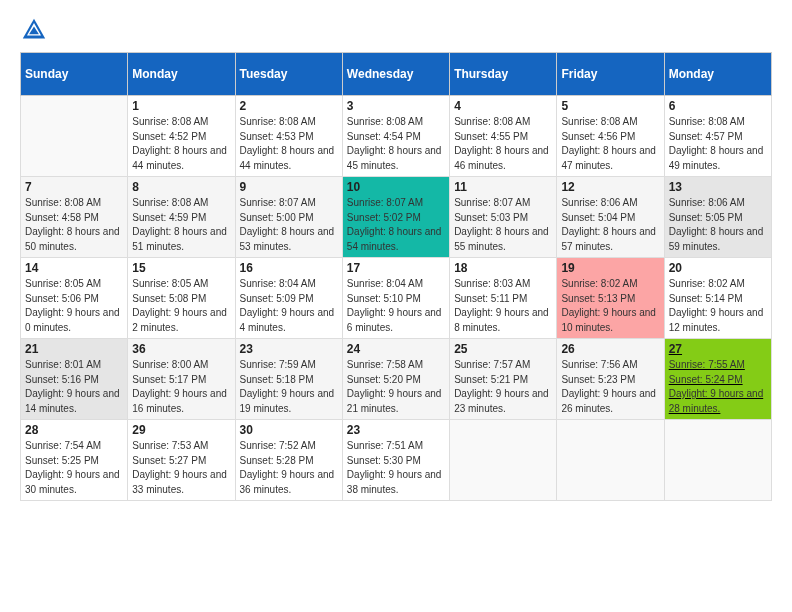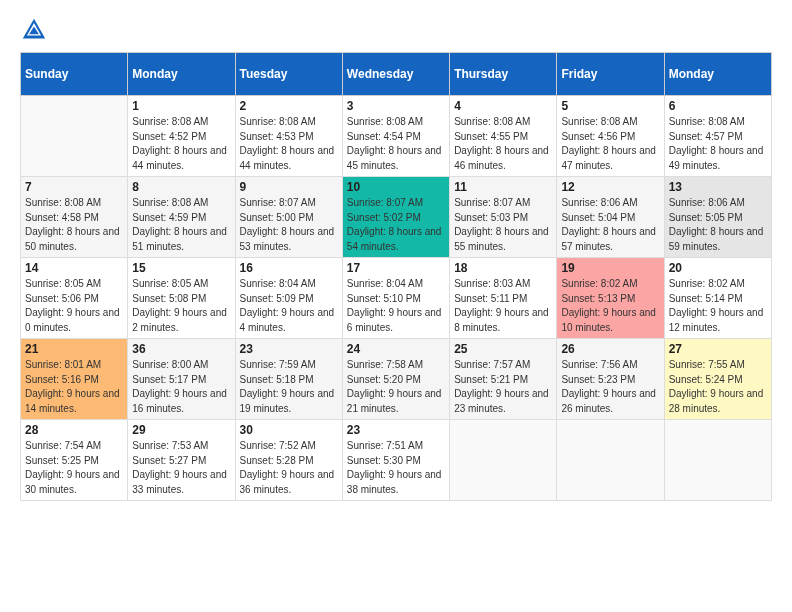--- a/index.html
+++ b/index.html
@@ -204,21 +204,21 @@
           <td style="background: #fca5a5;">
             <span class="day-num">19</span>
             <div class="day-detail">Sunrise: 8:02 AM<br>Sunset: 5:13 PM<br>Daylight: 9 hours and 10 minutes.</div>
           </td>
           <td style="background: rgb(255, 255, 255);">
             <span class="day-num">20</span>
             <div class="day-detail">Sunrise: 8:02 AM<br>Sunset: 5:14 PM<br>Daylight: 9 hours and 12 minutes.</div>
           </td>
         </tr>
         <tr>
-          <td style="background: #fdba74; margin-left: 42px;">
+          <td style="background: #e5e5e5; margin-left: 42px;">
             <span class="day-num">21</span>
             <div class="day-detail">Sunrise: 8:01 AM<br>Sunset: 5:16 PM<br>Daylight: 9 hours and 14 minutes.</div>
           </td>
           <td style="background: rgb(245, 245, 245);">
             <span class="day-num">36</span>
             <div class="day-detail">Sunrise: 8:00 AM<br>Sunset: 5:17 PM<br>Daylight: 9 hours and 16 minutes.</div>
           </td>
           <td style="background: rgb(245, 245, 245);">
             <span class="day-num">23</span>
             <div class="day-detail">Sunrise: 7:59 AM<br>Sunset: 5:18 PM<br>Daylight: 9 hours and 19 minutes.</div>
@@ -228,21 +228,21 @@
             <div class="day-detail">Sunrise: 7:58 AM<br>Sunset: 5:20 PM<br>Daylight: 9 hours and 21 minutes.</div>
           </td>
           <td style="background: rgb(245, 245, 245);">
             <span class="day-num">25</span>
             <div class="day-detail">Sunrise: 7:57 AM<br>Sunset: 5:21 PM<br>Daylight: 9 hours and 23 minutes.</div>
           </td>
           <td style="background: rgb(245, 245, 245);">
             <span class="day-num">26</span>
             <div class="day-detail">Sunrise: 7:56 AM<br>Sunset: 5:23 PM<br>Daylight: 9 hours and 26 minutes.</div>
           </td>
-          <td style="background: #fef9c3;">
+          <td style="background: #84cc16; text-decoration: underline;">
             <span class="day-num">27</span>
             <div class="day-detail">Sunrise: 7:55 AM<br>Sunset: 5:24 PM<br>Daylight: 9 hours and 28 minutes.</div>
           </td>
         </tr>
         <tr>
           <td style="background: rgb(255, 255, 255);">
             <span class="day-num">28</span>
             <div class="day-detail">Sunrise: 7:54 AM<br>Sunset: 5:25 PM<br>Daylight: 9 hours and 30 minutes.</div>
           </td>
           <td style="background: rgb(255, 255, 255);">

